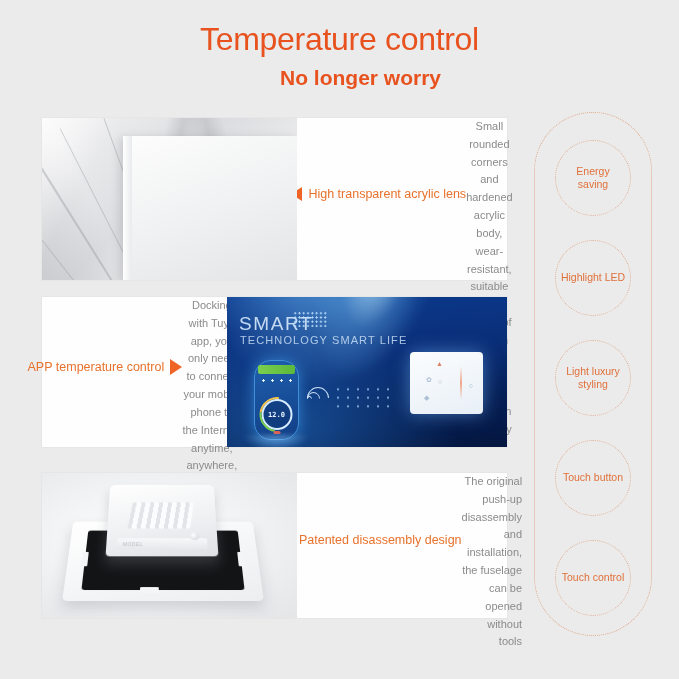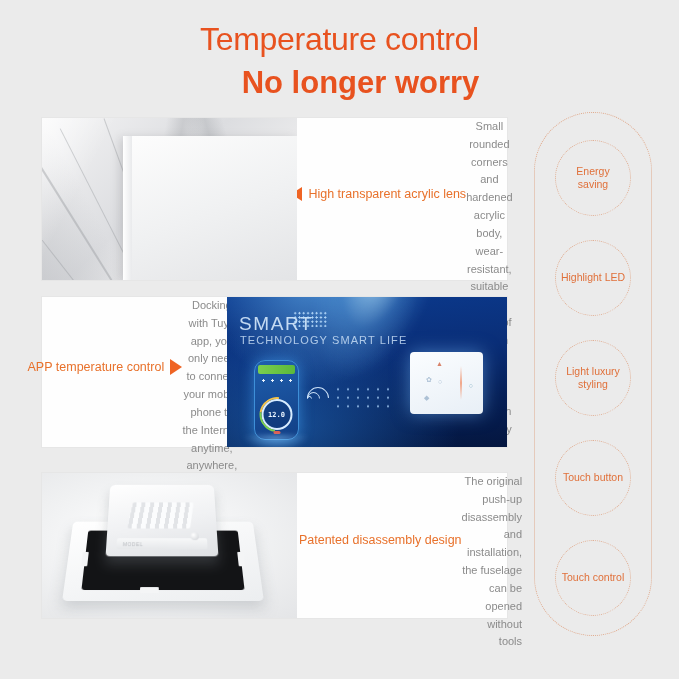--- a/index.html
+++ b/index.html
@@ -26,21 +26,21 @@
   .title {
     color: #e8521f;
     font-size: 32px;
     font-weight: normal;
     letter-spacing: -0.3px;
     line-height: 1.1;
     margin: 0;
   }
   .subtitle {
     color: #e8521f;
-    font-size: 31px;
+    font-size: 21px;
     font-weight: bold;
     line-height: 1.1;
     margin: 9px 0 0 0;
     padding-left: 42px;
   }
 
   
   .row {
     position: absolute;
     display: flex;
@@ -249,21 +249,21 @@
     height: 16px;
     background-image: radial-gradient(rgba(190,225,255,0.9) 0.9px, transparent 1px);
     background-size: 4.3px 4.3px;
   }
   .phone {
     position: absolute;
     left: 27px;
     top: 63px;
     width: 43px;
     height: 78px;
-    border-radius: 11px;
+    border-radius: 17px;
     background: linear-gradient(165deg, #1f5fae 0%, #123f86 100%);
     border: 1.4px solid #3e8fd8;
     box-shadow: 0 0 14px rgba(70,160,240,0.6);
     font-weight: bold;
   }
   .phone-top {
     position: absolute;
     left: 3px; top: 4px; right: 3px;
     height: 9px;
     border-radius: 2px;

